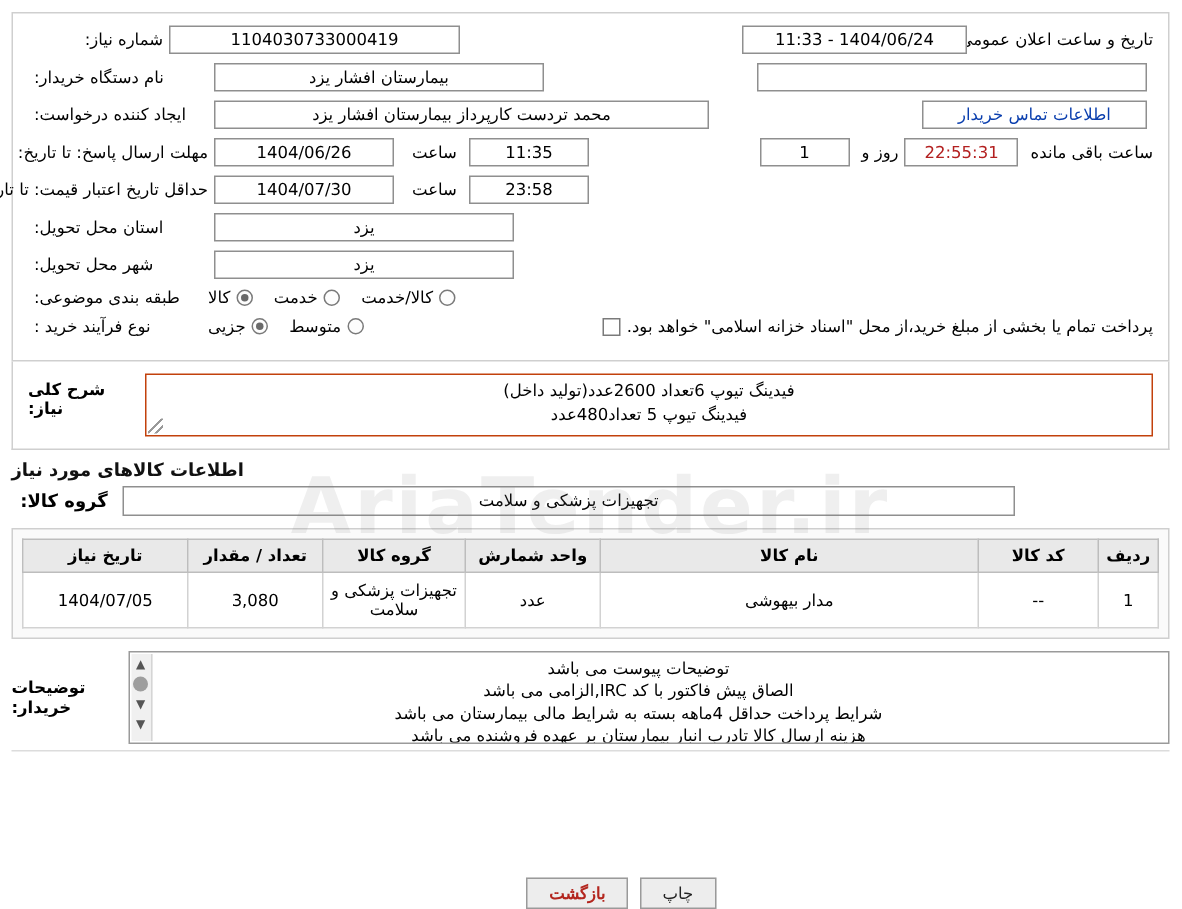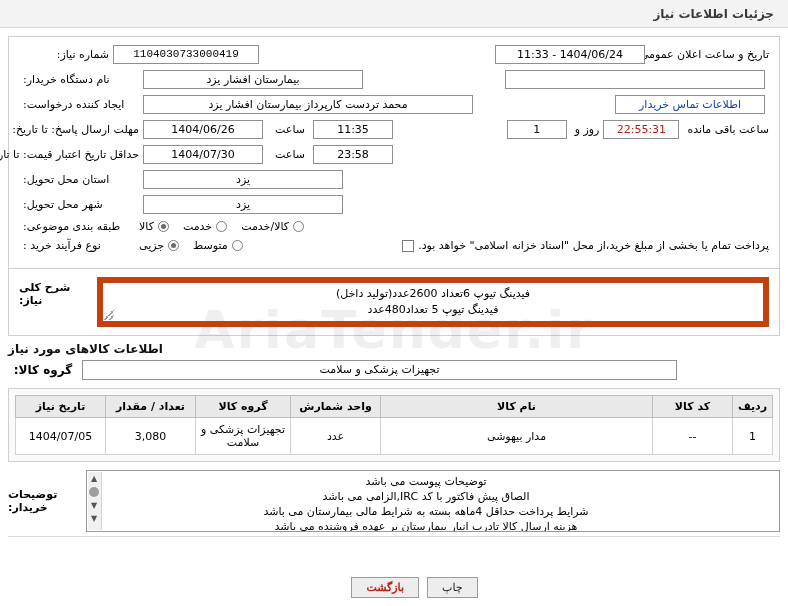--- a/index.html
+++ b/index.html
@@ -64,21 +64,21 @@
     padding: 0 4px;
     margin: 0 4px;
     overflow: hidden;
     white-space: nowrap;
   }
   .fld.blue { color: #0b3fae; }
   .fld.red  { color: #b32020; }
 
   .w220 { width: 220px; }
   .w200 { width: 200px; }
-  .w175 { width: 146px; font-family: Liberation Mono, monospace; }
+  .w175 { width: 194px; }
   .w150f { width: 150px; }
   .w120f { width: 120px; }
   .w80f  { width: 80px; }
   .w70f  { width: 76px; }
   .w60f  { width: 60px; }
 
   .spacer { flex: 1 1 auto; }
 
   
   .radio-group { display: flex; align-items: center; gap: 14px; }
@@ -105,21 +105,21 @@
     margin: 0 8px;
     border: 1px solid #cfcfcf;
     border-top: none;
     padding: 8px 10px;
     display: flex;
     align-items: flex-start;
   }
   .desc-label { width: 78px; font-weight: bold; font-size: 11px; text-align: left; padding-top: 4px;}
   .desc-field {
     flex: 1 1 auto;
-    border: 6px solid #c2410c;
+    border: 1px solid #c2410c;
     min-height: 42px;
     background: transparent;
     font-size: 11px;
     text-align: center;
     padding: 3px 6px;
     line-height: 16px;
     position: relative;
   }
   .resize-grip {
     position: absolute; left: 1px; bottom: 1px;
@@ -236,23 +236,20 @@
     pointer-events: none;
     user-select: none;
   }
   .divider { border: none; border-top: 1px solid #dcdcdc; margin: 4px 8px; }
 </style>
 </head>
 <body>
 
 <div class="page">
 
-  <div class="titlebar">
-    <span class="title">جزئیات اطلاعات نیاز</span>
-  </div>
 
   <div class="watermark">AriaTender.ir</div>
 
   <div class="panel">
 
     <div class="row">
       <span class="lbl w120">تاریخ و ساعت اعلان عمومی:</span>
       <span class="fld w150f">1404/06/24 - 11:33</span>
       <span class="spacer"></span>
       <span class="fld w175">1104030733000419</span>
@@ -363,21 +360,21 @@
   <div class="tablewrap">
     <table class="grid">
       <thead>
         <tr>
           <th style="width:40px">ردیف</th>
           <th style="width:80px">کد کالا</th>
           <th>نام کالا</th>
           <th style="width:90px">واحد شمارش</th>
           <th style="width:95px">گروه کالا</th>
           <th style="width:90px">تعداد / مقدار</th>
-          <th style="width:90px">تاریخ نیاز</th>
+          <th style="width:110px">تاریخ نیاز</th>
         </tr>
       </thead>
       <tbody>
         <tr>
           <td>1</td>
           <td>--</td>
           <td>مدار بیهوشی</td>
           <td>عدد</td>
           <td>تجهیزات پزشکی و سلامت</td>
           <td>3,080</td>

